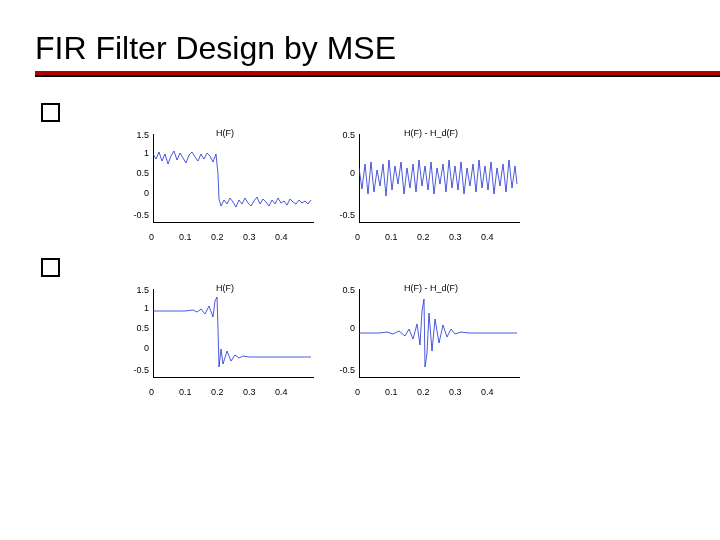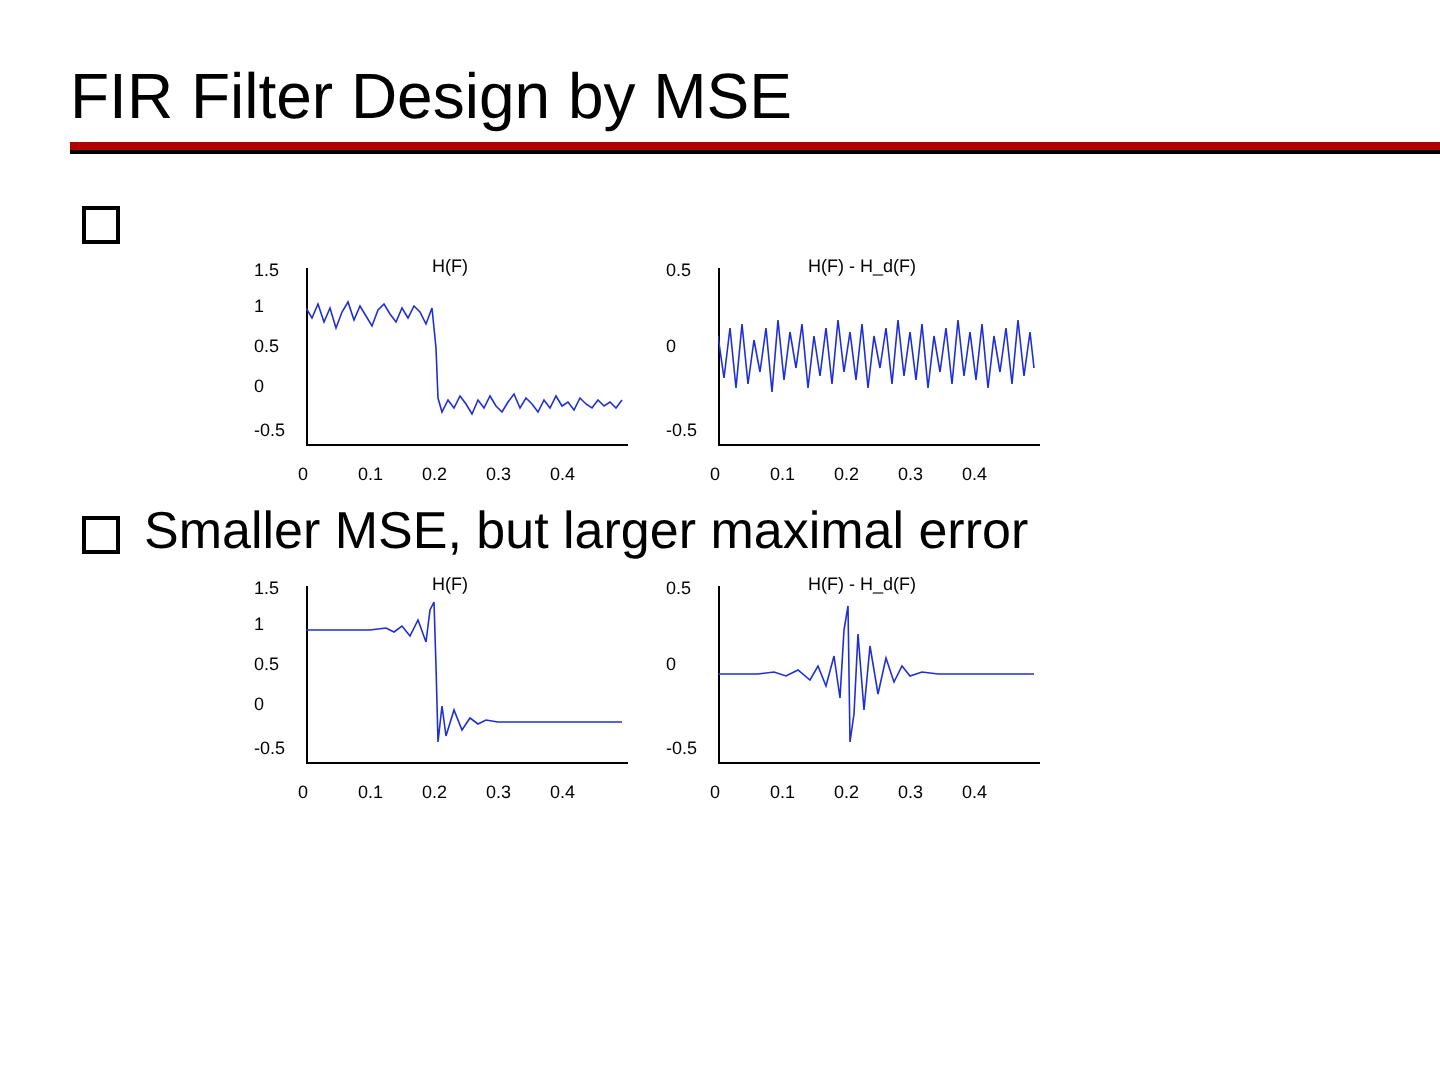--- a/index.html
+++ b/index.html
@@ -6,21 +6,21 @@
 .slide{width:720px;height:540px;position:relative;padding:30px 35px 0}
 .title{font-size:32px;font-weight:400;color:#000;margin:0 0 4px}
 .rule{height:4px;background:#b00000;border-bottom:2px solid #000;margin-bottom:18px}
 .bullet{display:flex;align-items:flex-start;font-size:26px;color:#000;margin-bottom:6px}
 .box{width:15px;height:15px;border:2px solid #000;margin:8px 12px 0 6px;flex:0 0 auto}
 .charts{display:flex;gap:6px;margin:0 0 12px 90px}
 .chart{width:200px;height:110px;position:relative;font-family:Arial;font-size:9px;color:#000}
 .axes{position:absolute;left:28px;top:6px;width:160px;height:88px;border-left:1px solid #000;border-bottom:1px solid #000}
 .ct{position:absolute;top:0;left:50%;transform:translateX(-50%);font-size:9px}
 svg{position:absolute;left:28px;top:6px}
-.yl{position:absolute;left:2px;font-size:9px;width:22px}
+.yl{position:absolute;left:2px;font-size:9px;text-align:right;width:22px}
 .xl{position:absolute;bottom:-4px;font-size:9px}
 </style>
 </head>
 <body>
 
 <div class="slide">
   <h1 class="title">FIR Filter Design by MSE</h1>
   <div class="rule"></div>
 
   <div class="bullet">
@@ -57,21 +57,20 @@
       <span class="xl" style="left:24px">0</span>
       <span class="xl" style="left:54px">0.1</span>
       <span class="xl" style="left:86px">0.2</span>
       <span class="xl" style="left:118px">0.3</span>
       <span class="xl" style="left:150px">0.4</span>
     </div>
   </div>
 
   <div class="bullet">
     <span class="box"></span>
-    <span>Smaller MSE,  but larger maximal error</span>
   </div>
 
   <div class="charts">
     <div class="chart">
       <div class="ct">H(F)</div>
       <div class="axes"></div>
       <svg width="160" height="88">
         <polyline fill="none" stroke="#2030d0" stroke-width="0.8" points="0,22 8,22 16,22 24,22 32,22 40,21 44,23 48,20 52,25 56,17 60,28 62,12 64,8 65,40 66,78 68,60 70,75 74,62 78,72 82,66 86,69 90,67 96,68 104,68 112,68 120,68 128,68 136,68 144,68 152,68 158,68"></polyline>
       </svg>
       <span class="yl" style="top:2px">1.5</span>

